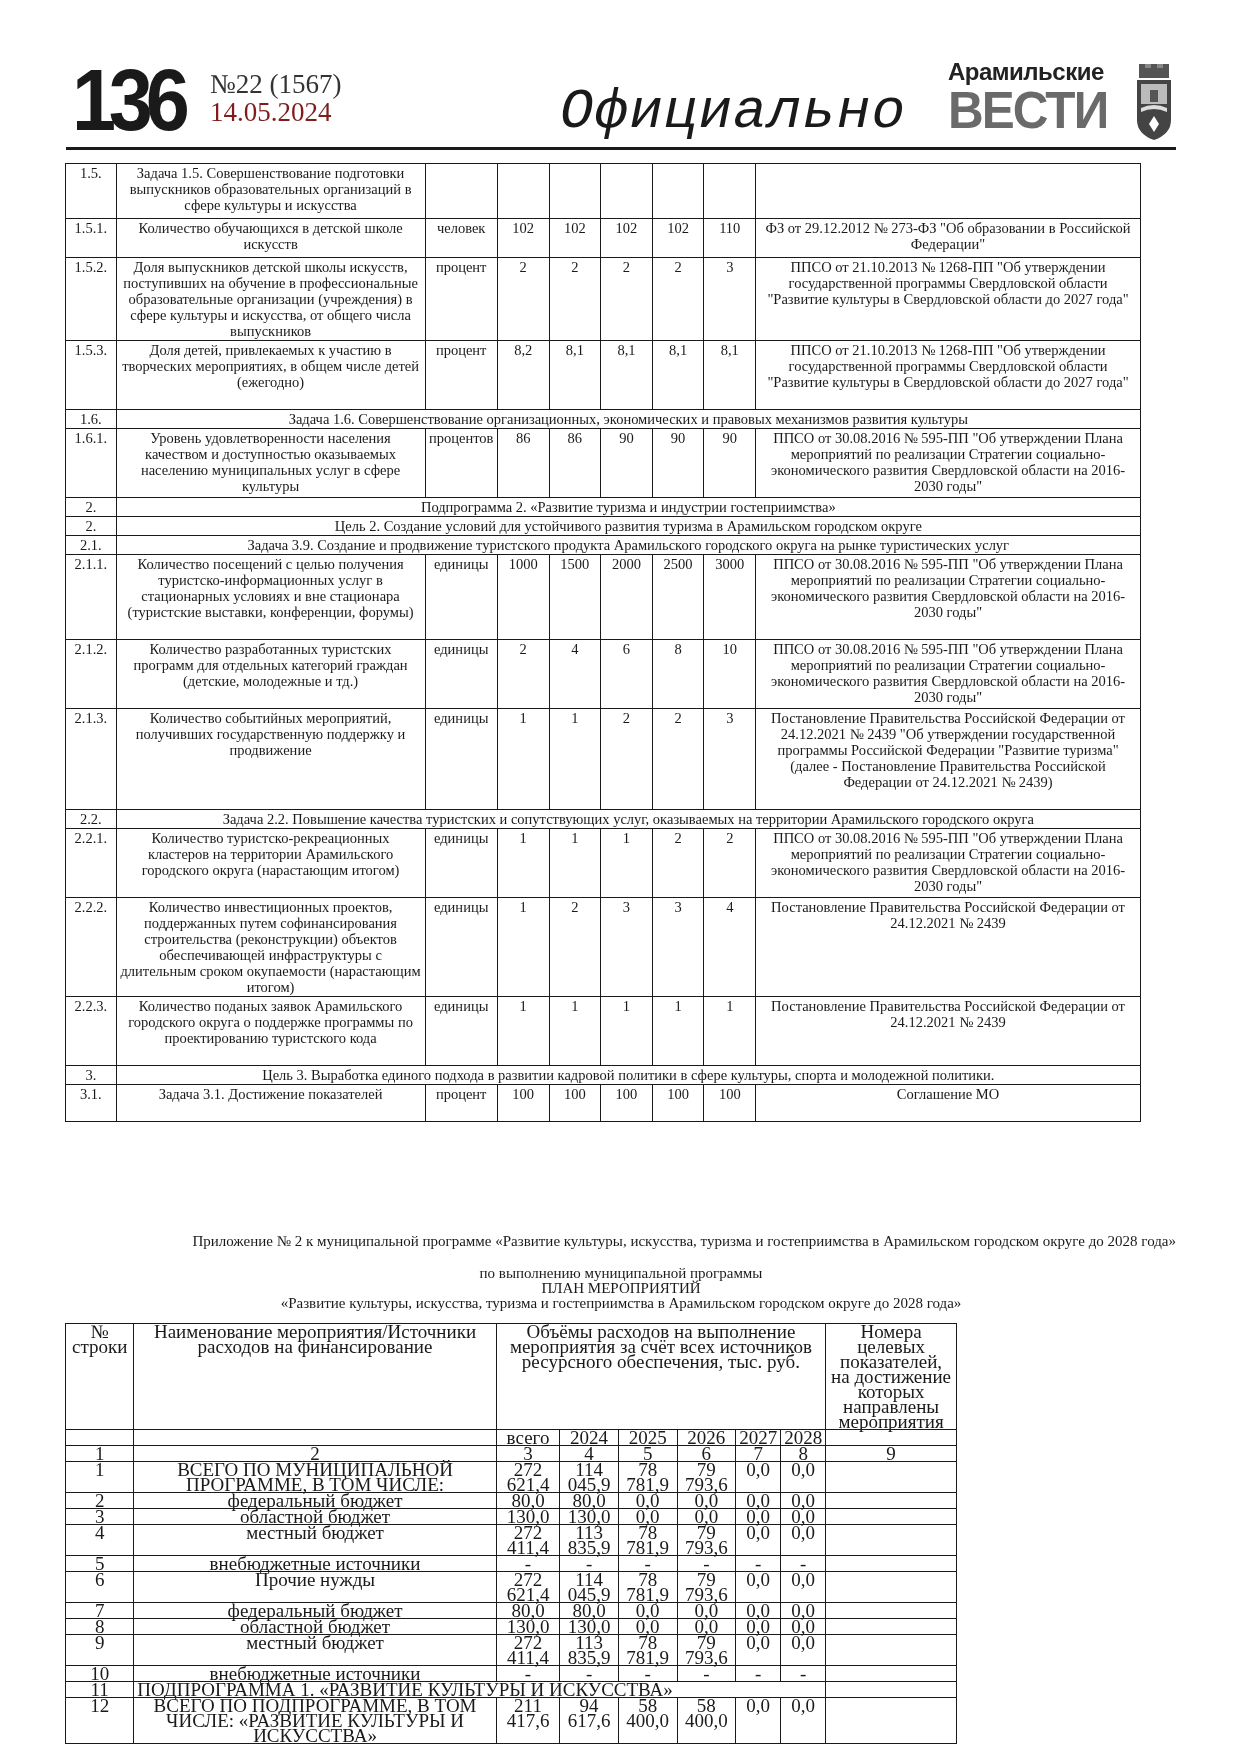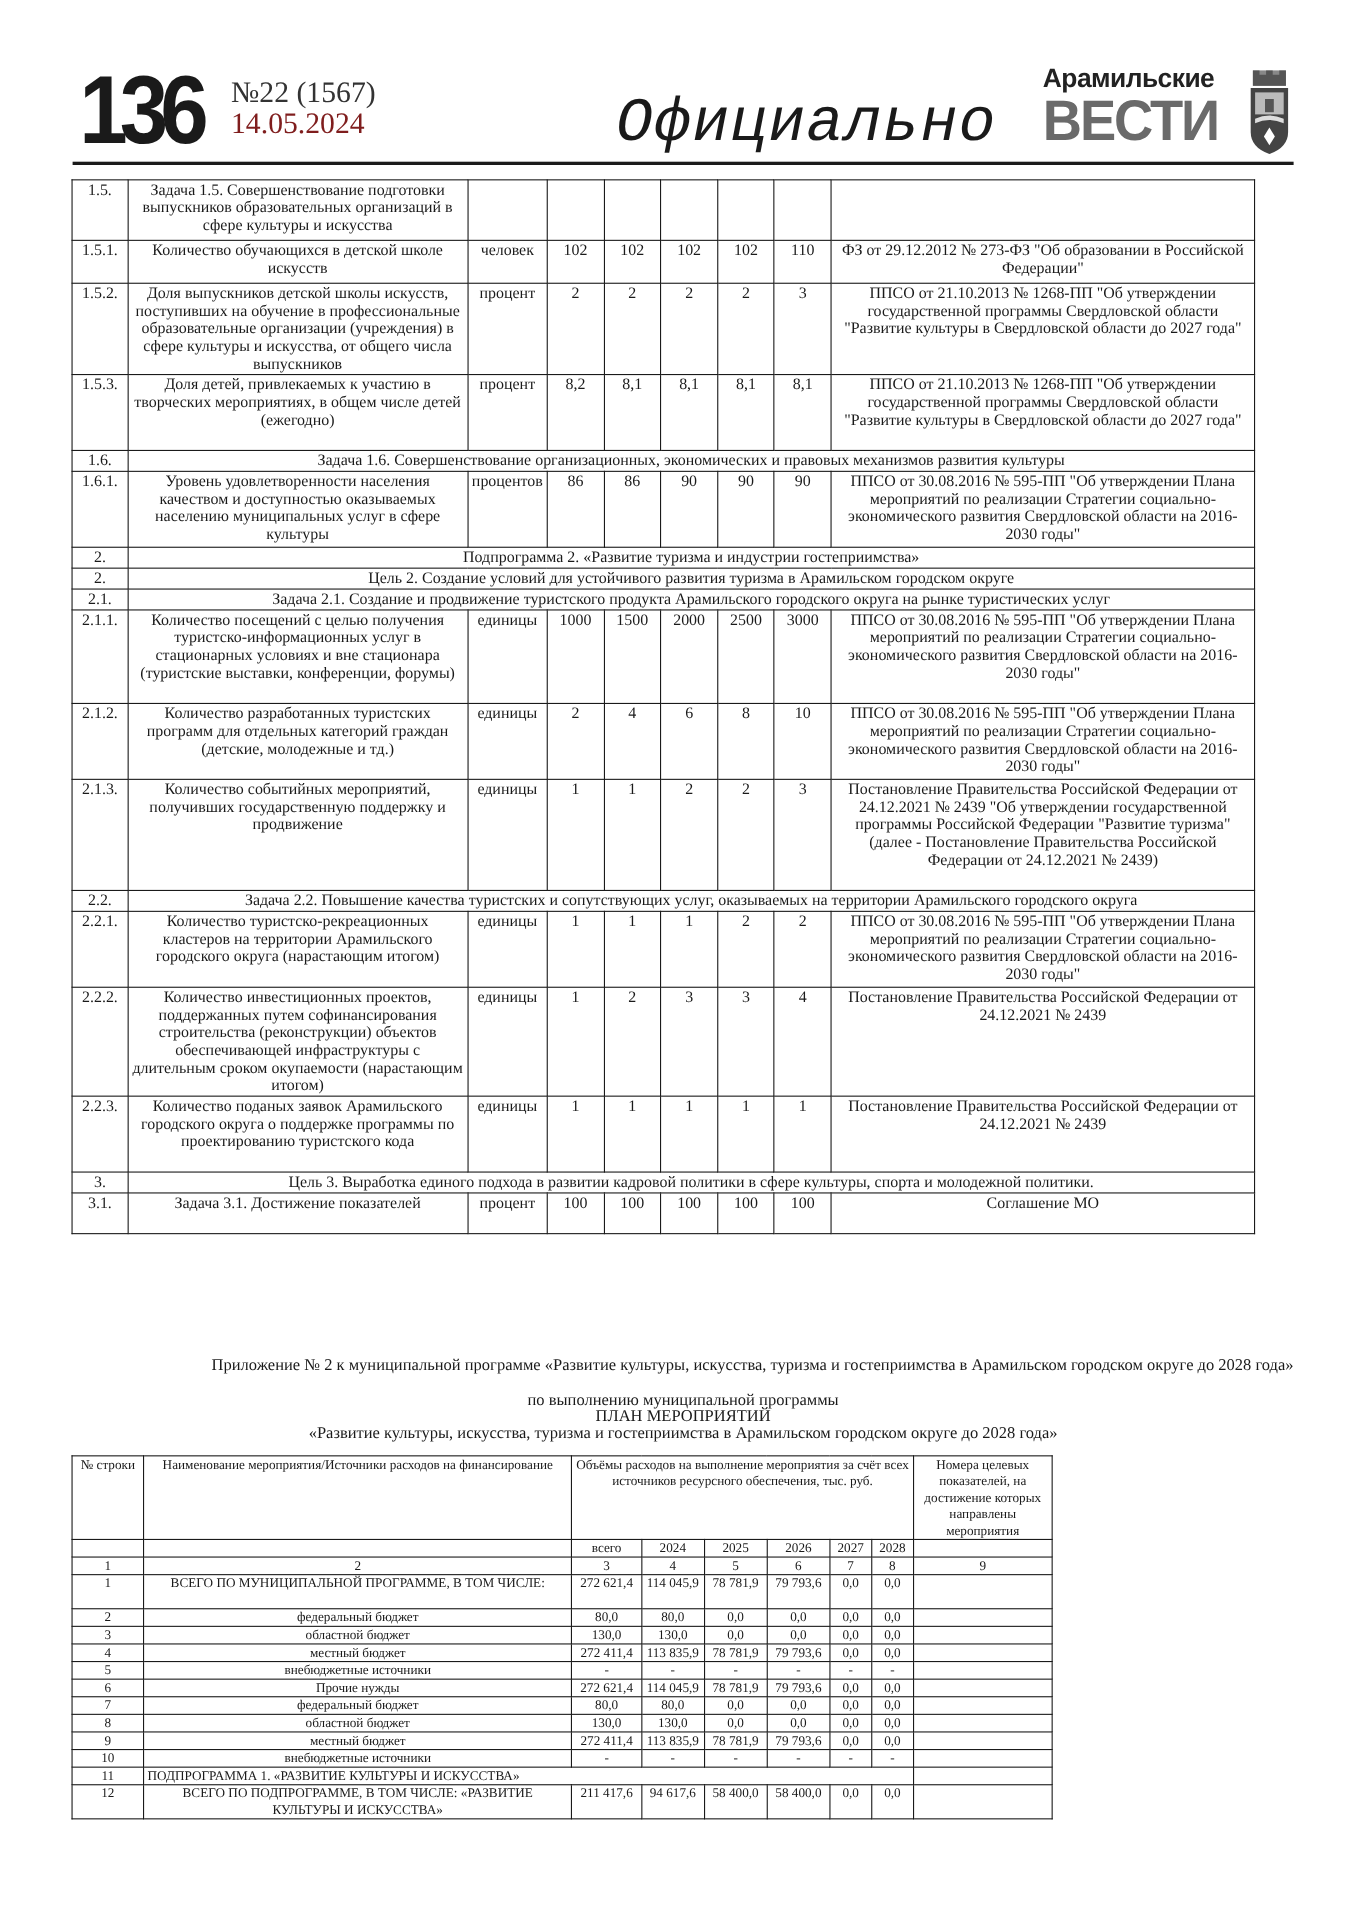--- a/index.html
+++ b/index.html
@@ -24,21 +24,21 @@
   #t1 td { border-width:1.5px; }
   #t1 .c-no { width:50px; }
   #t1 .c-name { width:305px; }
   #t1 .c-unit { width:50px; }
   #t1 .c-v { width:51px; }
   #t1 .c-src { width:380px; padding:1px 5px; }
 
   .annex { position:absolute; left:66px; top:1232px; width:1110px; text-align:right; font-size:15px; line-height:18px; }
   .plan-title { position:absolute; left:66px; top:1266px; width:1110px; text-align:center; font-size:15px; line-height:15px; }
 
-  #t2 { left:65px; top:1323px; width:892px; font-size:12px; line-height:15px;padding-left:28px; }
+  #t2 { left:65px; top:1323px; width:892px; font-size:19px; line-height:15px;padding-left:28px; }
   #t2 td { padding:0 3px; border-width:1.5px; }
   #t2 .c-no { width:72px; }
   #t2 .c-name { width:470px; }
   #t2 .c-tot { width:72px; }
   #t2 .c-y { width:64px; }
   #t2 .c-ys { width:40px; }
   #t2 .c-tgt { width:142px; }
   .left { text-align:left !important; }
 </style>
 </head>
@@ -144,21 +144,21 @@
       <tr>
         <td style="height: 16px;">2.</td>
         <td colspan="8">Подпрограмма 2. «Развитие туризма и индустрии гостеприимства»</td>
       </tr>
       <tr>
         <td style="height: 16px;">2.</td>
         <td colspan="8">Цель 2. Создание условий для устойчивого развития туризма в Арамильском городском округе</td>
       </tr>
       <tr>
         <td style="height: 16px;">2.1.</td>
-        <td colspan="8">Задача 2.1. Создание и продвижение туристского продукта Арамильского городского округа на рынке туристических услуг</td>
+        <td colspan="8">Задача 3.9. Создание и продвижение туристского продукта Арамильского городского округа на рынке туристических услуг</td>
       </tr>
       <tr>
         <td style="height: 82px;">2.1.1.</td>
         <td>Количество посещений с целью получения туристско-информационных услуг в стационарных условиях и вне стационара (туристские выставки, конференции, форумы)</td>
         <td>единицы</td>
         <td>1000</td>
         <td>1500</td>
         <td>2000</td>
         <td>2500</td>
         <td>3000</td>

